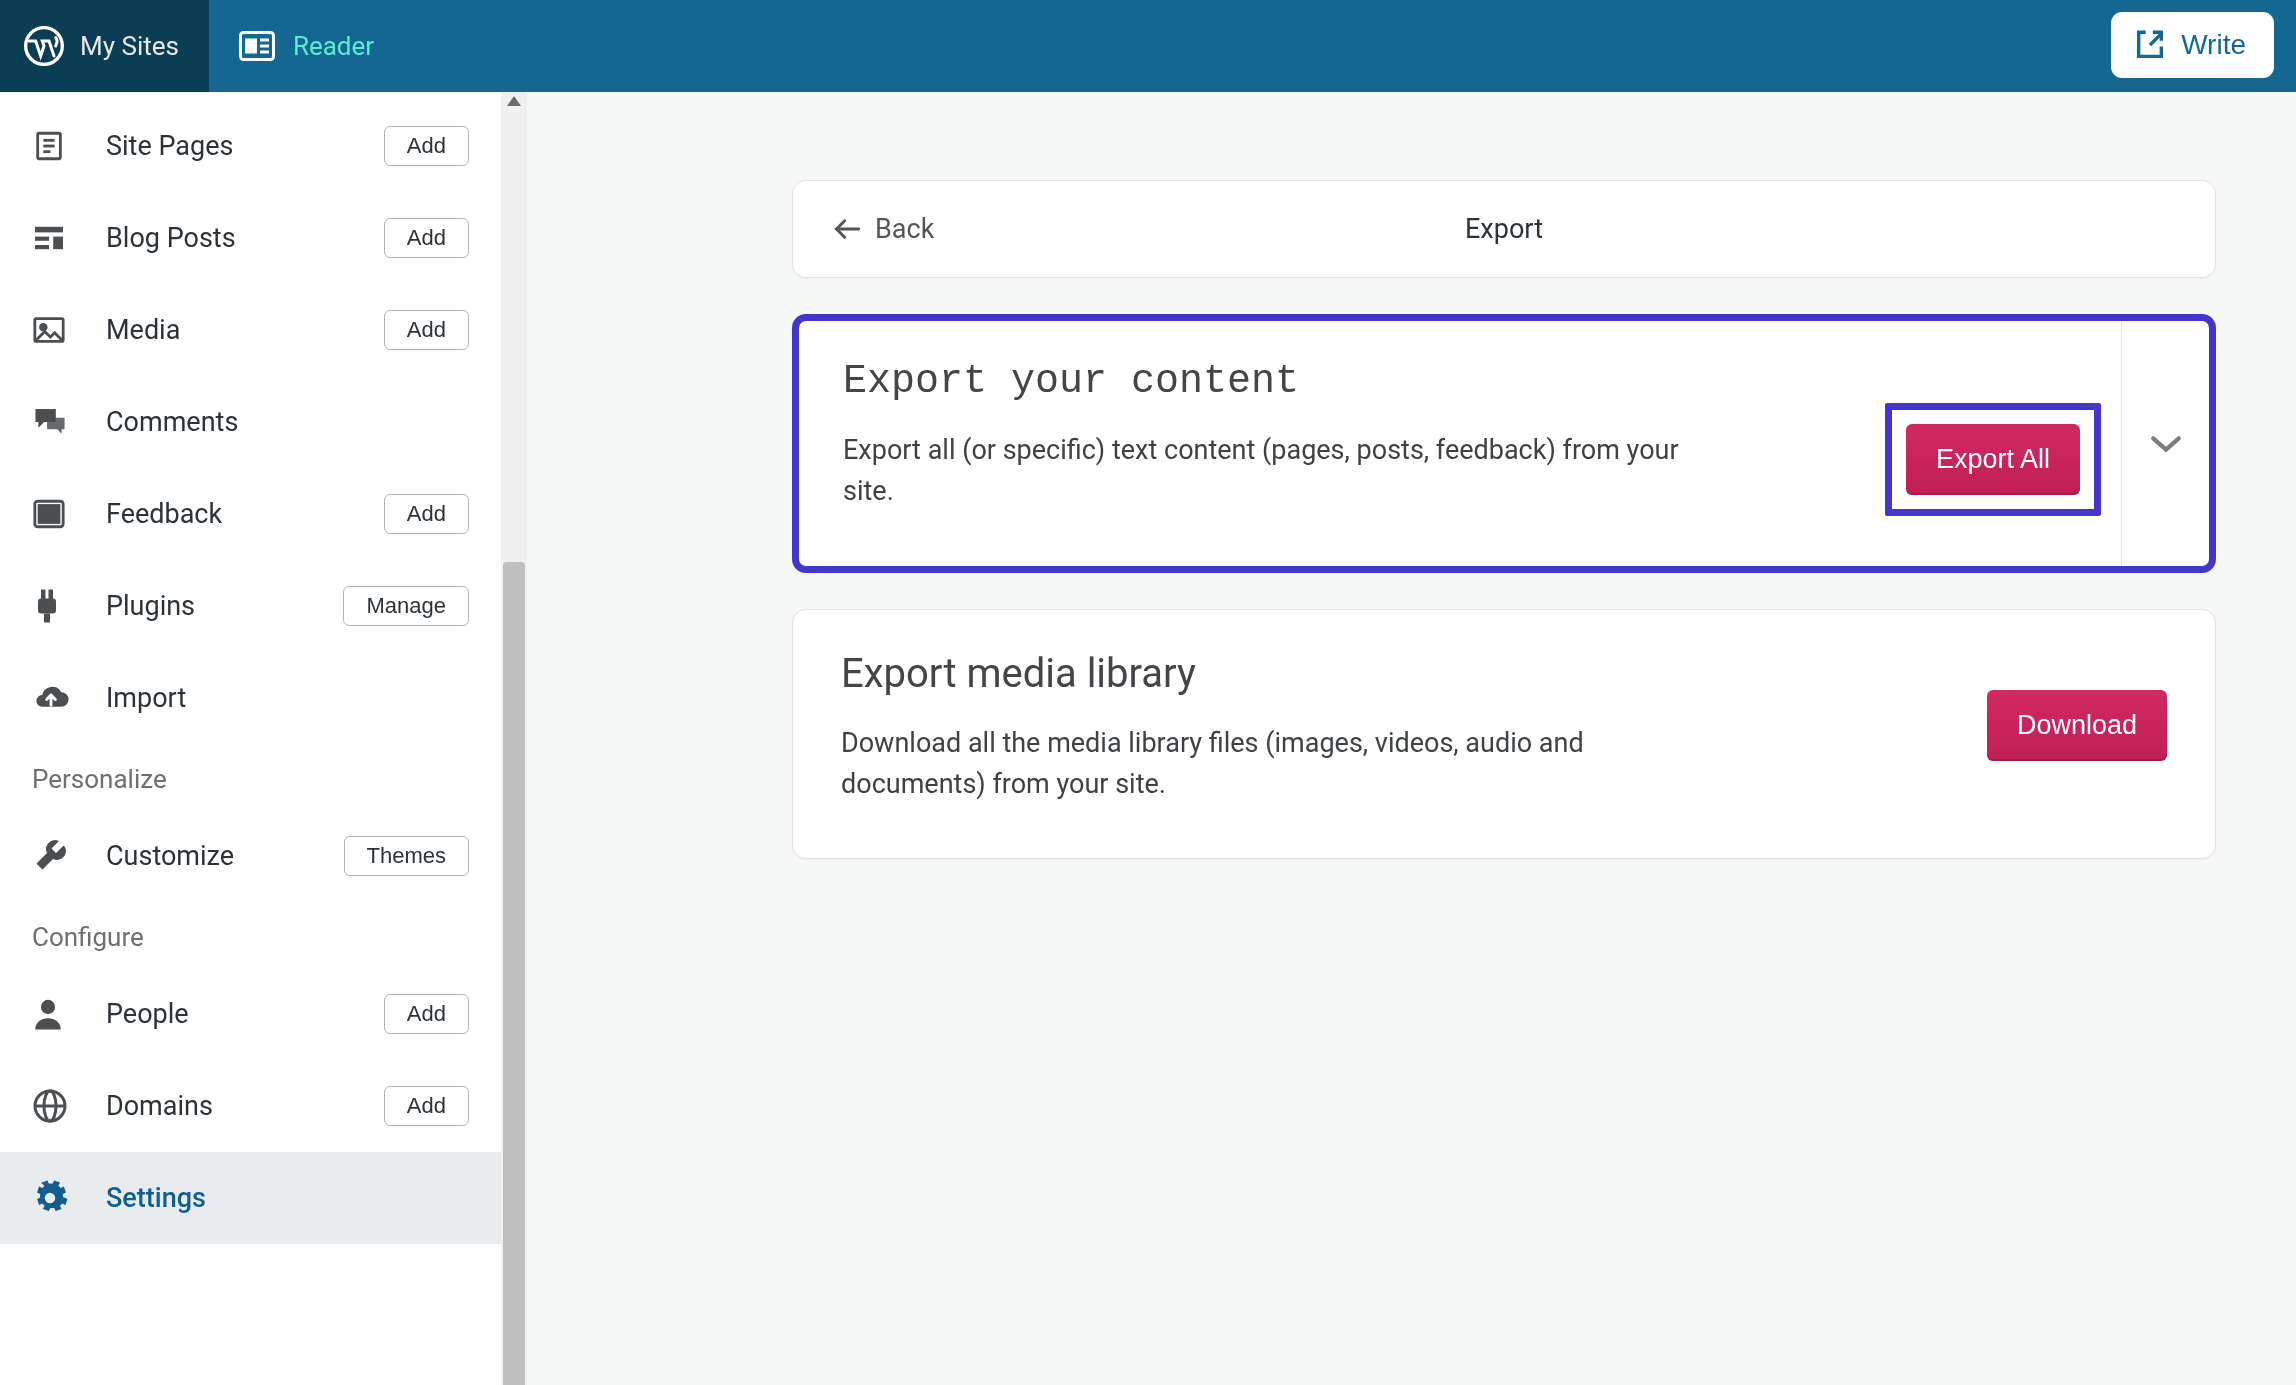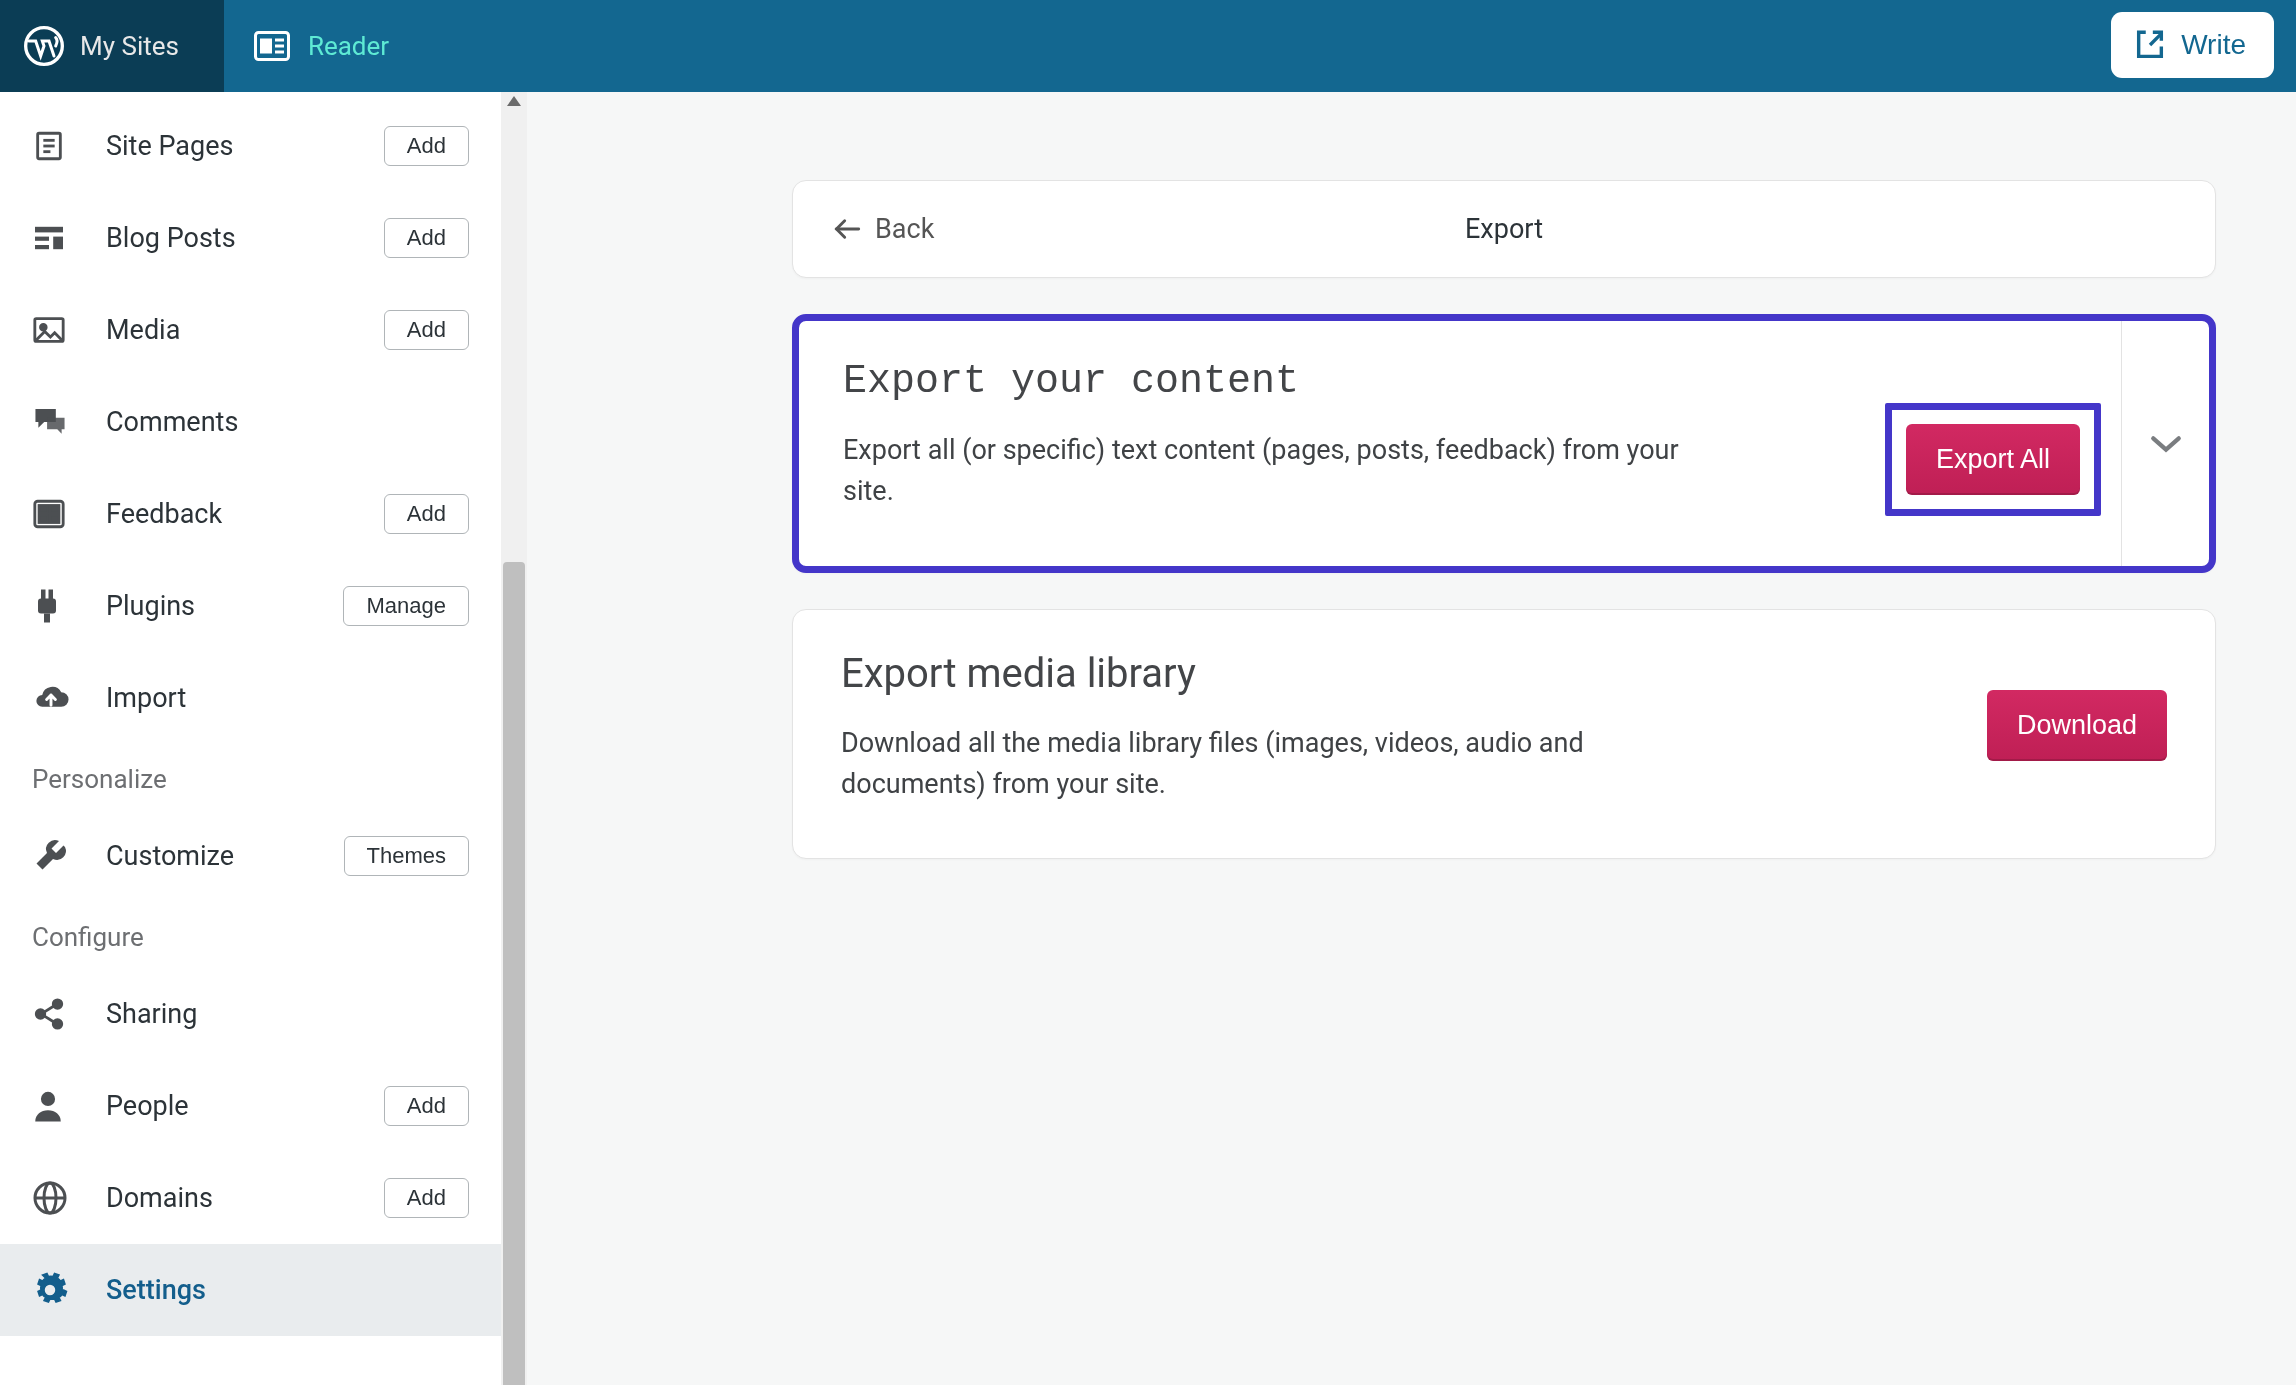--- a/index.html
+++ b/index.html
@@ -24,21 +24,21 @@
     display: flex;
     align-items: center;
     height: 100%;
   }
   .my-sites {
     display: flex;
     align-items: center;
     gap: 16px;
     background: #0b3d55;
     height: 100%;
-    padding: 0 45px 0 24px;
+    padding: 0 30px 0 24px;
     color: #e8e8e8;
     font-size: 26px;
   }
   .reader {
     display: flex;
     align-items: center;
     gap: 18px;
     height: 100%;
     padding: 0 30px;
     color: #5eead4;
@@ -365,32 +365,20 @@
         <svg width="36" height="36" viewBox="0 0 24 24" fill="#4c4f52">
             <path d="M21 5l-5 5-3-3 5-5a6 6 0 00-8 8L3 17l4 4 7-7a6 6 0 008-8z"></path>
           </svg>
       </span>
       <span class="label">Customize</span>
       <button class="pill">Themes</button>
     </div>
 
     <div class="side-heading">Configure</div>
 
-    <div class="side-item">
-      <span class="icon">
-        <svg width="34" height="34" viewBox="0 0 24 24" fill="none" stroke="#4c4f52" stroke-width="2">
-            <circle cx="6" cy="12" r="3" fill="#4c4f52"></circle>
-            <circle cx="18" cy="5" r="3" fill="#4c4f52"></circle>
-            <circle cx="18" cy="19" r="3" fill="#4c4f52"></circle>
-            <line x1="8" y1="11" x2="16" y2="6"></line>
-            <line x1="8" y1="13" x2="16" y2="18"></line>
-          </svg>
-      </span>
-      <span class="label">Sharing</span>
-    </div>
 
     <div class="side-item">
       <span class="icon">
         <svg width="32" height="34" viewBox="0 0 22 24" fill="#4c4f52">
             <circle cx="11" cy="7" r="5"></circle>
             <path d="M2 23c0-5 4-8 9-8s9 3 9 8z"></path>
           </svg>
       </span>
       <span class="label">People</span>
       <button class="pill">Add</button>

